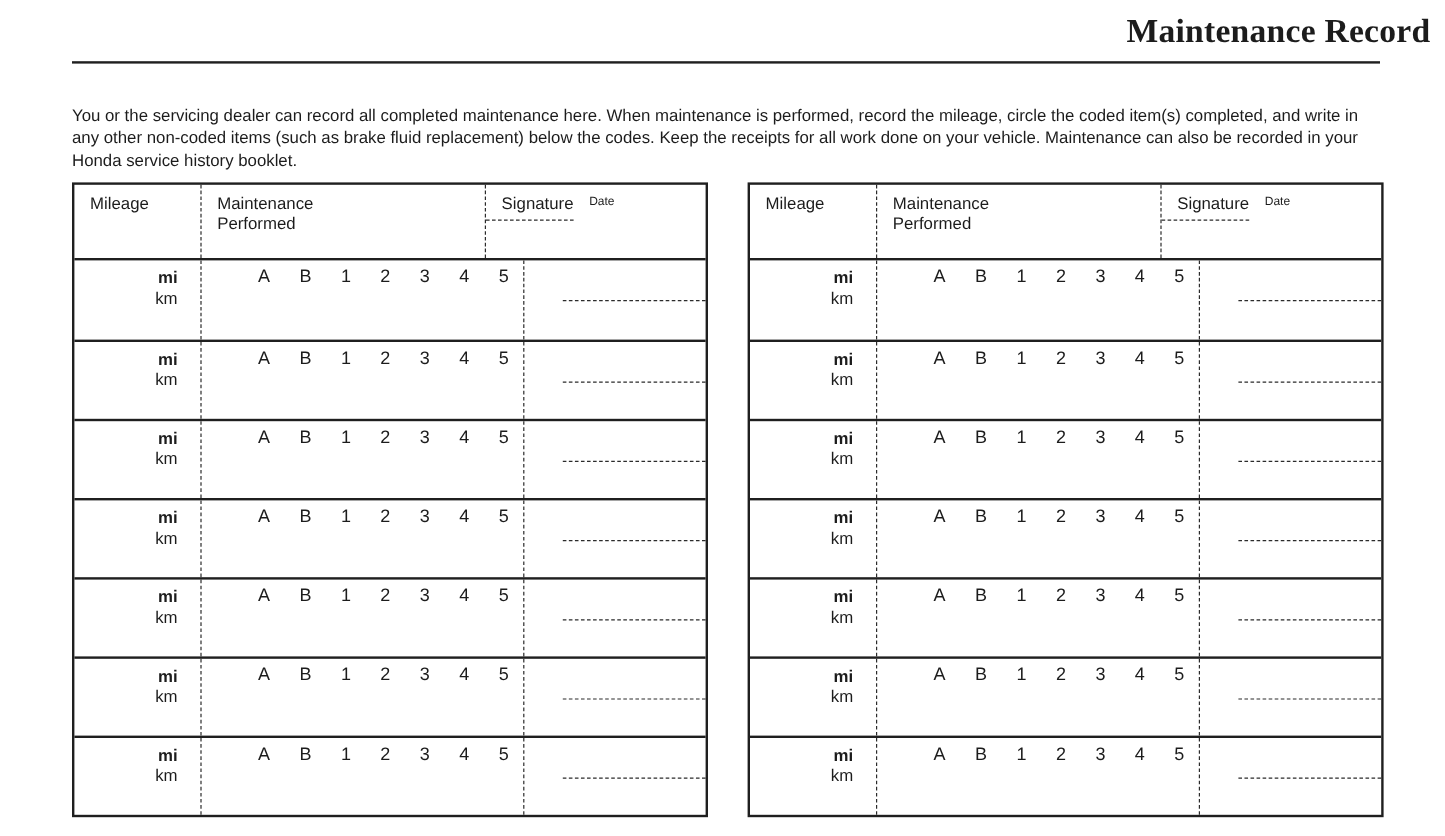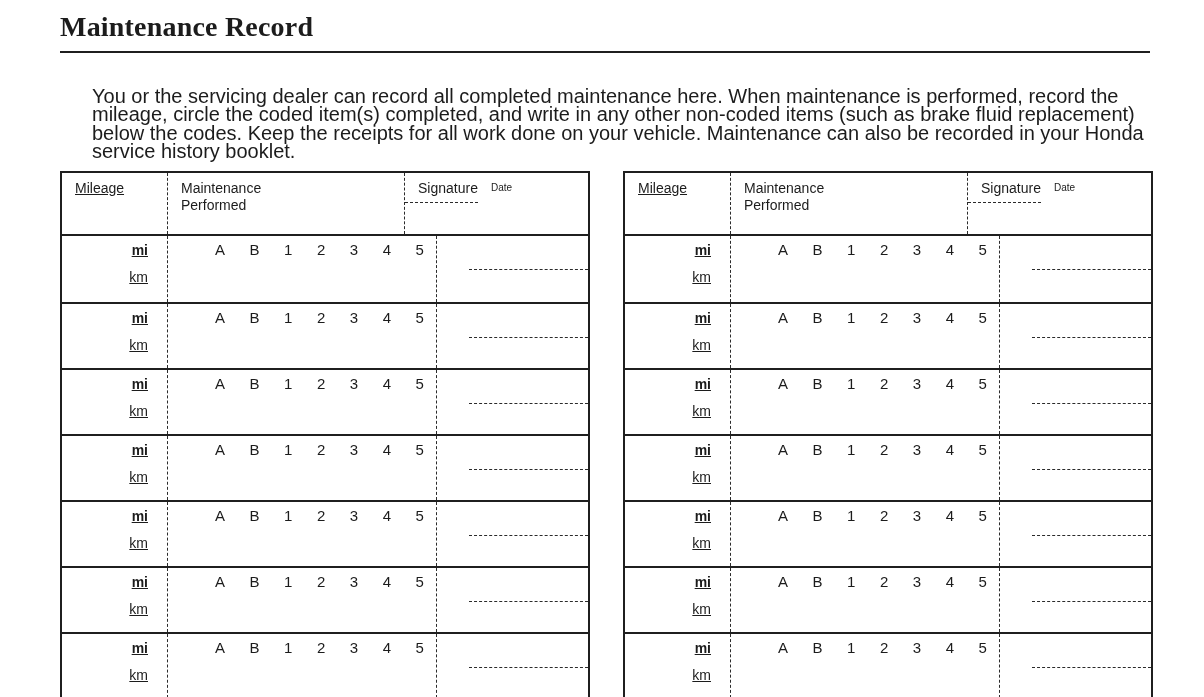--- a/index.html
+++ b/index.html
@@ -13,52 +13,53 @@
   body{
     width:1204px;height:697px;overflow:hidden;
     font-family:"Liberation Sans", sans-serif;
     color:var(--text);
   }
   .page-title{
     font-family:"Liberation Serif", serif;
     font-weight:bold;
     font-size:28px;
     line-height:34px;
-    margin:10px 2px 0 60px;
+    margin:10px 12px 0 60px;
     letter-spacing:0.2px;
     color:var(--text);
+    text-align:right;
   }
   .title-rule{
     height:0;
     border-top:2px solid var(--line);
     margin:7px 54px 0 60px;
   }
   .intro{
     width:1090px;
-    margin:34px 0 0 92px;
-    font-size:20px;
+    margin:34px 0 0 60px;
+    font-size:14px;
     line-height:18.4px;
     color:var(--text);
   }
   .tables{
     display:flex;
     gap:33px;
     margin:10px 0 0 60px;
   }
   .mtable{
     width:530px;
     border:2px solid var(--line);
     background:var(--bg);
   }
   .mhead{
     display:flex;
     height:63px;
     border-bottom:2px solid var(--line);
   }
-  .c1{width:106px;border-right:1px dashed var(--dash);text-decoration:underline;}
+  .c1{width:106px;border-right:1px dashed var(--dash);}
   .c2{width:237px;border-right:1px dashed var(--dash);}
   .c3{flex:1;}
   .hc{
     padding:7px 0 0 13px;
     font-size:14px;
     line-height:17px;
   }
   .hline{display:block;}
   .sig-head{display:flex;flex-direction:row;padding:0;}
   .sig-head-top{
@@ -74,21 +75,21 @@
   }
   .mrow{display:flex;height:66px;gap:32px;}
   .mrow + .mrow{border-top:2px solid var(--line);}
   .mileage-cell{
     padding:6px 19px 0 0;
     text-align:right;
     font-size:14px;
     line-height:17px;
   }
   .mi{font-weight:bold;display:block;}
-  .km{display:block;margin-top:10px;}
+  .km{display:block;}
   .codes-cell{
     display:flex;
     justify-content:space-between;
     align-items:flex-start;
     padding:5px 12px 0 15px;
     font-size:15px;
     line-height:18px;
   }
   .sig-cell{display:flex;flex-direction:column;}
   .sig-top{height:34px;border-bottom:1px dashed var(--dash);}

